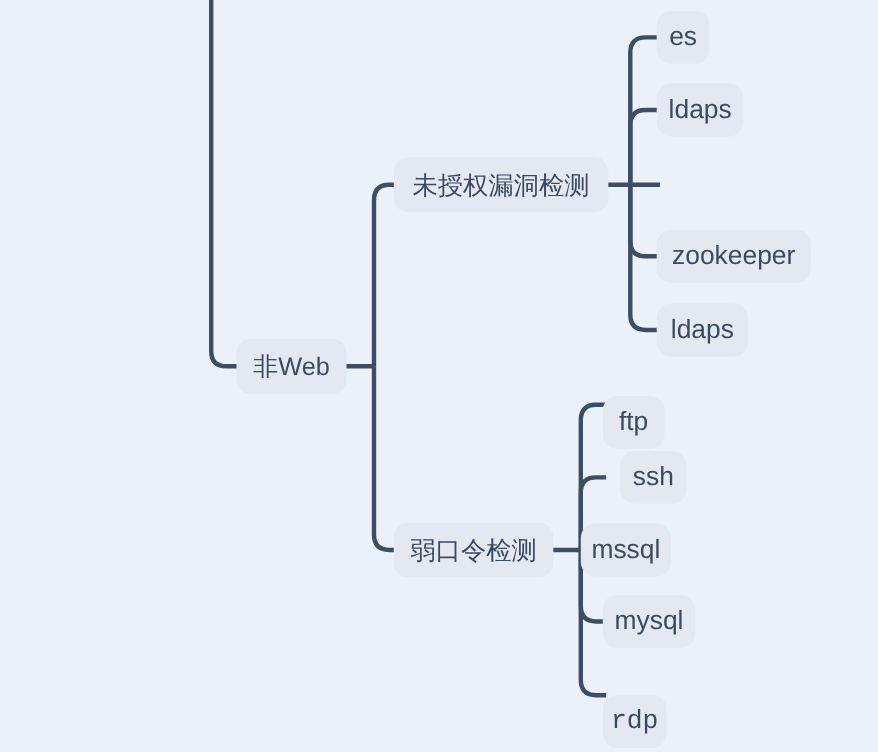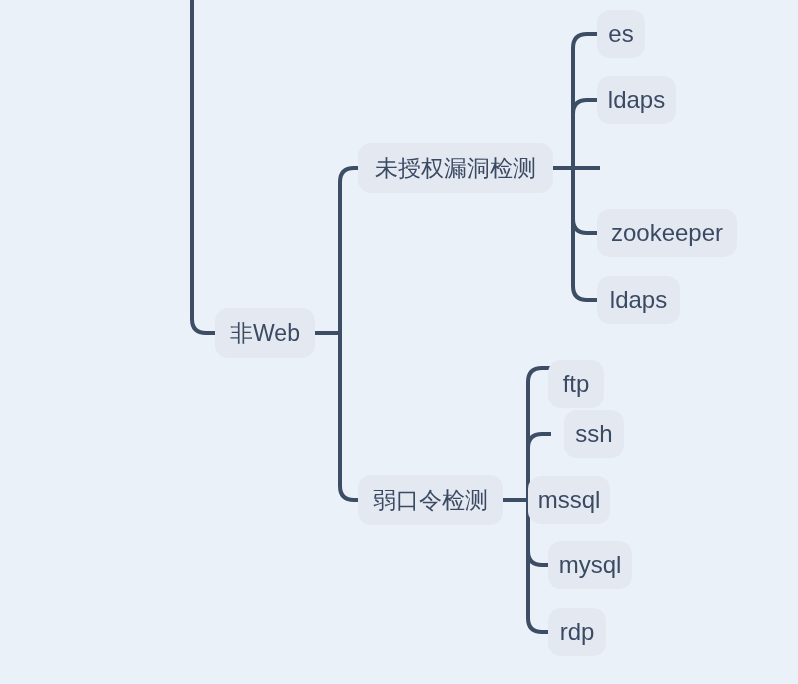--- a/index.html
+++ b/index.html
@@ -79,15 +79,15 @@
 
   <div class="node" style="left:597px; top:10px;  width:48px;  height:48px;">es</div>
   <div class="node" style="left:597px; top:76px;  width:79px;  height:48px;">ldaps</div>
   <div class="node" style="left:597px; top:209px; width:140px; height:48px;">zookeeper</div>
   <div class="node" style="left:597px; top:276px; width:83px;  height:48px;text-align:right;">ldaps</div>
 
   <div class="node" style="left:548px; top:360px; width:56px; height:48px;text-align:right;">ftp</div>
   <div class="node" style="left:564px; top:410px; width:60px; height:48px;">ssh</div>
   <div class="node" style="left:528px; top:476px; width:82px; height:48px;text-align:center;">mssql</div>
   <div class="node" style="left:548px; top:541px; width:84px; height:48px;">mysql</div>
-  <div class="node" style="left:548px; top:608px; width:58px; height:48px;">rdp</div>
+  <div class="node" style="left:548px; top:632px; width:58px; height:48px;font-family:Liberation Mono, monospace;">rdp</div>
 
 </div>
 
 </body></html>

